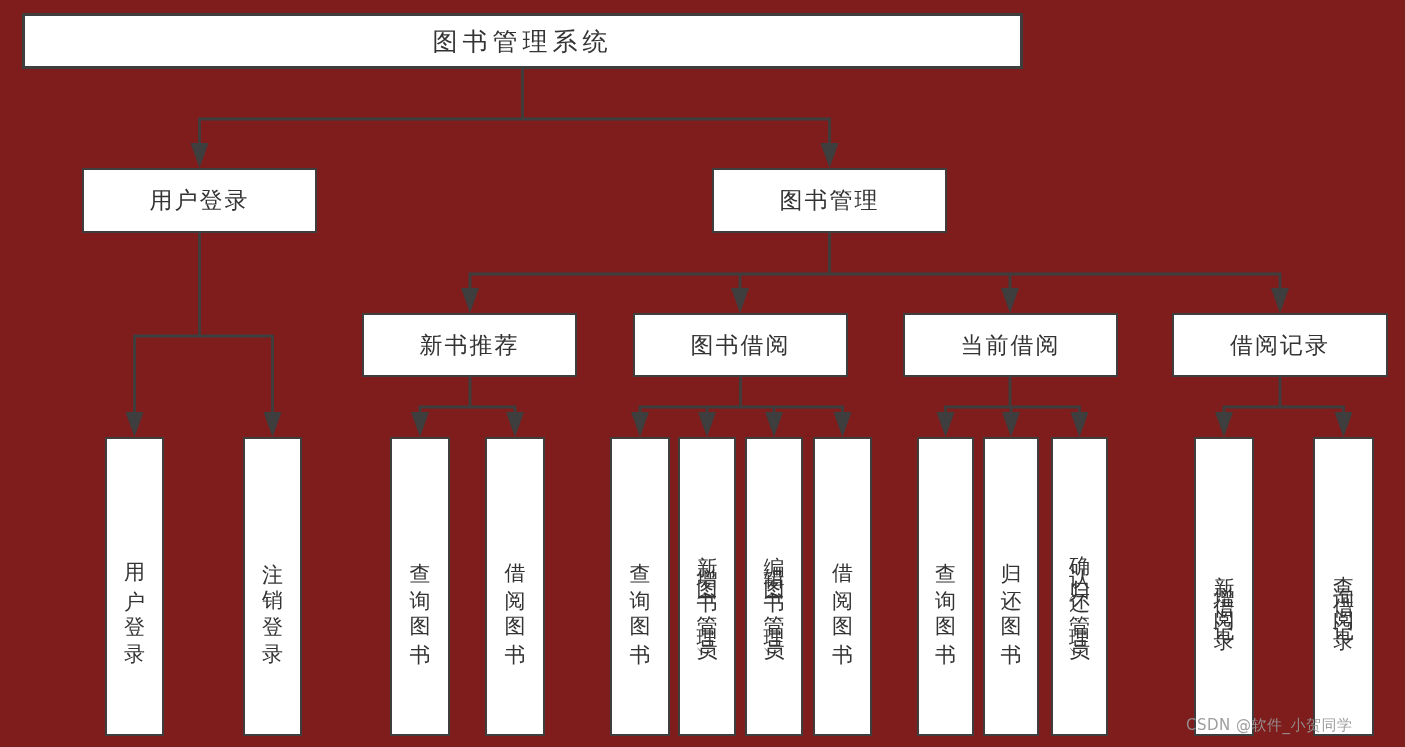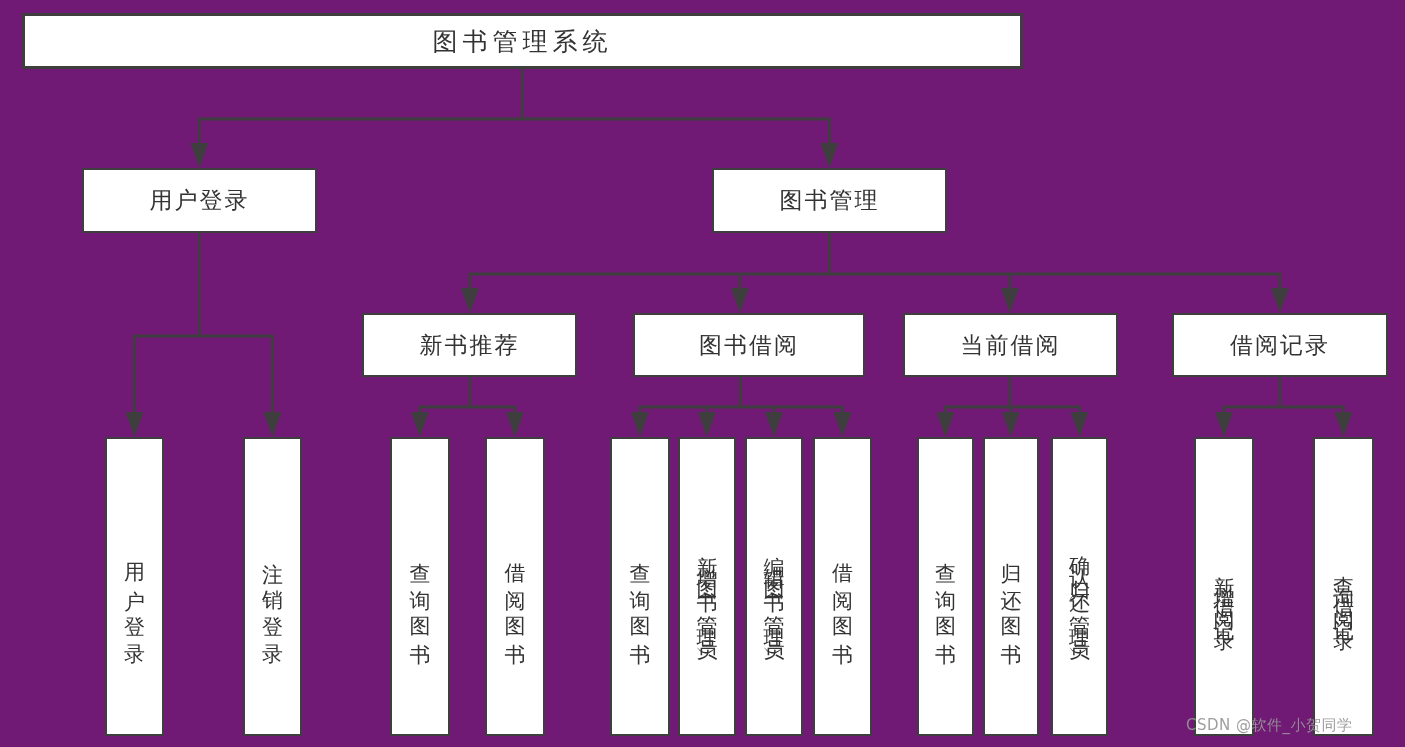--- a/index.html
+++ b/index.html
@@ -1,19 +1,19 @@
 <!DOCTYPE html>
 <html><head>
 <meta charset="utf-8">
 <style>
   html,body{margin:0;padding:0;background:#fff;}
   #stage{
     position:relative;
     width:1405px;height:747px;
-    background:#701a75;
+    background:#7f1d1d;
     font-family:"DejaVu Sans",sans-serif;
     overflow:hidden;
   }
   #wires{position:absolute;left:0;top:0;width:1405px;height:747px;}
   .hbox{
     position:absolute;
     box-sizing:border-box;
     border:2.6px solid #3e3e3e;
     background:#fff;
     display:flex;align-items:center;justify-content:center;
@@ -98,21 +98,21 @@
       <polygon points="1334.5,412 1352.5,412 1343.5,437"></polygon>
     </g>
   </svg>
 
   <div class="hbox root" style="left:22px;top:13px;width:1001px;height:56px;">图书管理系统</div>
 
   <div class="hbox" style="left:82px;top:168px;width:235px;height:65px;">用户登录</div>
   <div class="hbox" style="left:362px;top:313px;width:215px;height:64px;">新书推荐</div>
 
   <div class="hbox" style="left:712px;top:168px;width:235px;height:65px;">图书管理</div>
-  <div class="hbox" style="left:633px;top:313px;width:232px;height:64px;">图书借阅</div>
+  <div class="hbox" style="left:633px;top:313px;width:215px;height:64px;">图书借阅</div>
   <div class="hbox" style="left:1172px;top:313px;width:216px;height:64px;">借阅记录</div>
   <div class="hbox" style="left:903px;top:313px;width:215px;height:64px;">当前借阅</div>
 
   <div class="leaf" style="left:105px;width:59px;">
     <span class="s4">用户登录</span>
   </div>
   <div class="leaf" style="left:243px;width:59px;">
     <span class="s4">注销登录</span>
   </div>
 

